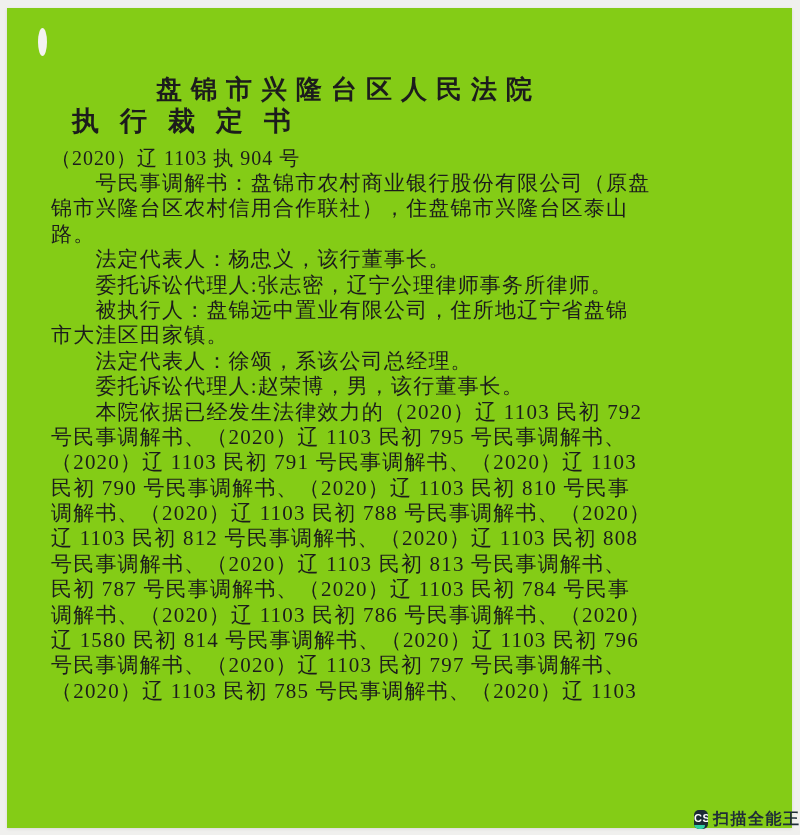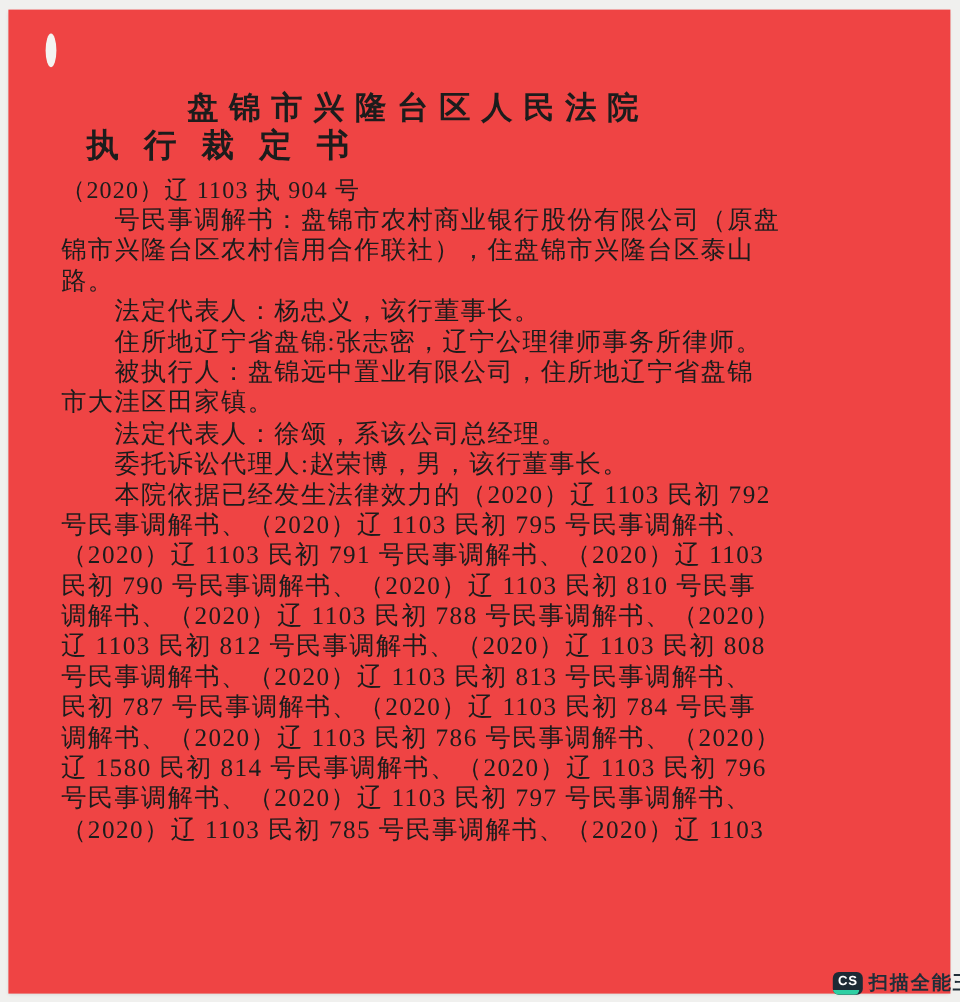--- a/index.html
+++ b/index.html
@@ -11,21 +11,21 @@
     overflow: hidden;
     position: relative;
     font-family: "Liberation Serif", "DejaVu Serif", serif;
   }
   .page {
     position: absolute;
     left: 7px;
     top: 8px;
     width: 785px;
     height: 820px;
-    background: #ef4444;
+    background: #84cc16;
     box-shadow: 0 1px 3px rgba(0,0,0,0.10);
     overflow: hidden;
   }
   .scan-artifact {
     position: absolute;
     left: 31px;
     top: 20px;
     width: 9px;
     height: 28px;
     background: #f4f3f1;
@@ -87,21 +87,21 @@
     left: 694px;
     top: 809px;
     height: 21px;
     display: flex;
     align-items: center;
     z-index: 5;
     font-family: "Liberation Sans", "DejaVu Sans", sans-serif;
   }
   .cs-badge {
     position: relative;
-    width: 25px;
+    width: 14px;
     height: 19px;
     background: #1c2a35;
     border-radius: 5px;
     overflow: hidden;
     flex: none;
   }
   .cs-badge::after {
     content: "";
     position: absolute;
     left: 0;
@@ -141,21 +141,21 @@
 
   <div class="court-title">盘锦市兴隆台区人民法院</div>
   <div class="doc-type">执行裁定书</div>
   <div class="case-number">（2020）辽 1103 执 904 号</div>
 
   <div class="body-text">
     <div class="line">　　号民事调解书：盘锦市农村商业银行股份有限公司（原盘</div>
     <div class="line">锦市兴隆台区农村信用合作联社），住盘锦市兴隆台区泰山</div>
     <div class="line">路。</div>
     <div class="line">　　法定代表人：杨忠义，该行董事长。</div>
-    <div class="line">　　住所地辽宁省盘锦:张志密，辽宁公理律师事务所律师。</div>
+    <div class="line">　　委托诉讼代理人:张志密，辽宁公理律师事务所律师。</div>
     <div class="line">　　被执行人：盘锦远中置业有限公司，住所地辽宁省盘锦</div>
     <div class="line">市大洼区田家镇。</div>
     <div class="line">　　法定代表人：徐颂，系该公司总经理。</div>
     <div class="line">　　委托诉讼代理人:赵荣博，男，该行董事长。</div>
     <div class="line">　　本院依据已经发生法律效力的（2020）辽 1103 民初 792</div>
     <div class="line">号民事调解书、（2020）辽 1103 民初 795 号民事调解书、</div>
     <div class="line">（2020）辽 1103 民初 791 号民事调解书、（2020）辽 1103</div>
     <div class="line">民初 790 号民事调解书、（2020）辽 1103 民初 810 号民事</div>
     <div class="line">调解书、（2020）辽 1103 民初 788 号民事调解书、（2020）</div>
     <div class="line">辽 1103 民初 812 号民事调解书、（2020）辽 1103 民初 808</div>

